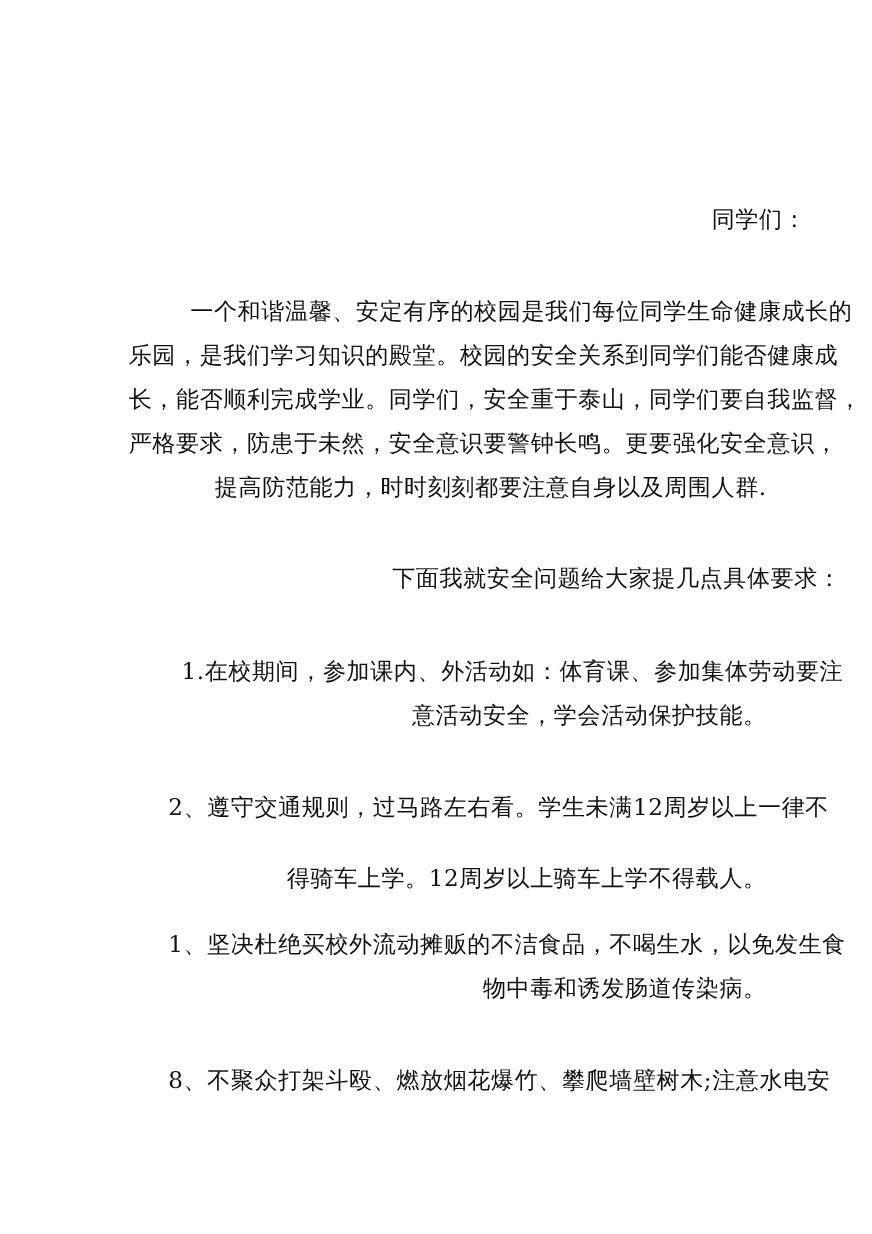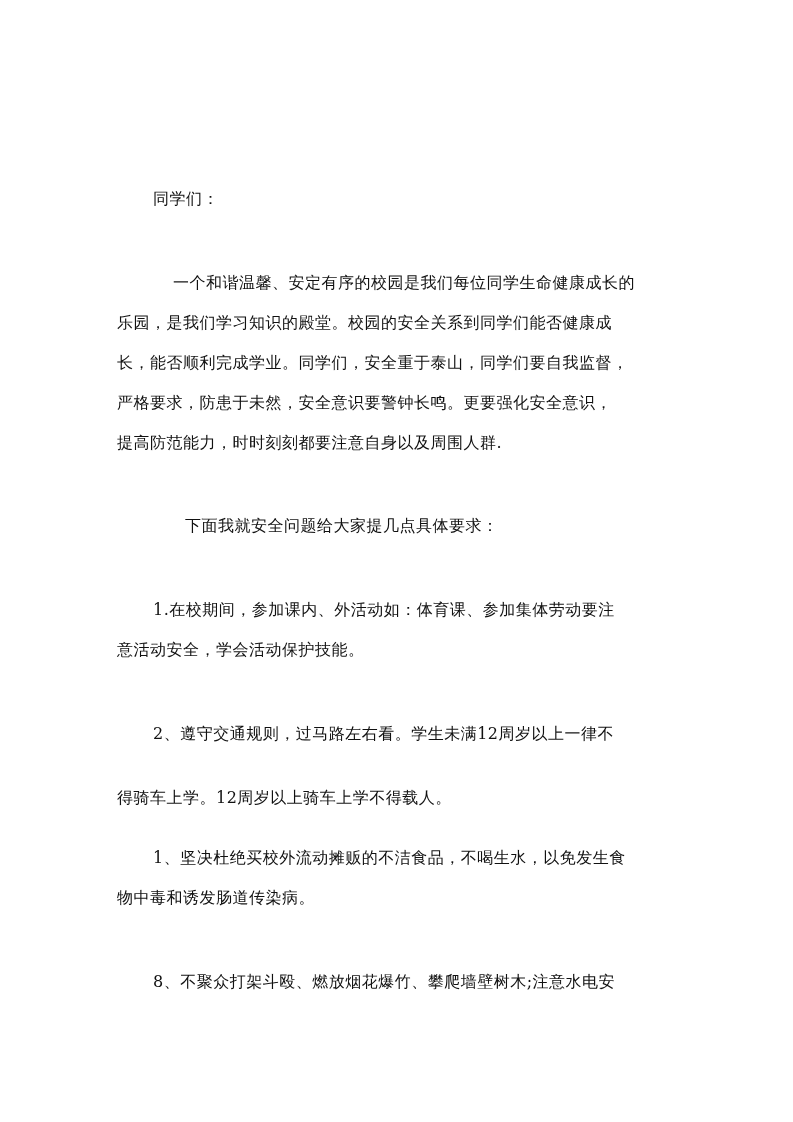--- a/index.html
+++ b/index.html
@@ -20,24 +20,25 @@
       left: 0;
       top: 0;
       width: 793px;
       height: 1122px;
       background: #ffffff;
     }
     .line {
       position: absolute;
       left: 117px;
       width: 580px;
-      font-size: 16px;
+      font-size: 21px;
       line-height: 24px;
       white-space: nowrap;
       letter-spacing: 0.5px;
+      text-align: right;
     }
     .indent {
       left: 153px;
     }
   </style>
 </head>
 <body>
 
 <div class="page">
 
@@ -49,21 +50,21 @@
     <div class="line" style="top:351px;">长，能否顺利完成学业。同学们，安全重于泰山，同学们要自我监督，</div>
     <div class="line" style="top:391px;">严格要求，防患于未然，安全意识要警钟长鸣。更要强化安全意识，</div>
     <div class="line" style="top:431px;">提高防范能力，时时刻刻都要注意自身以及周围人群.</div>
   </div>
 
   <div>
     <div class="line indent" style="top:514px;margin-left:32px;">下面我就安全问题给大家提几点具体要求：</div>
   </div>
 
   <div>
-    <div class="line indent" style="top:598px;">1.在校期间，参加课内、外活动如：体育课、参加集体劳动要注</div>
+    <div class="line indent" style="top:598px;margin-left:12px;">1.在校期间，参加课内、外活动如：体育课、参加集体劳动要注</div>
     <div class="line" style="top:638px;">意活动安全，学会活动保护技能。</div>
   </div>
 
   <div>
     <div class="line indent" style="top:722px;">2、遵守交通规则，过马路左右看。学生未满12周岁以上一律不</div>
     <div class="line" style="top:786px;">得骑车上学。12周岁以上骑车上学不得载人。</div>
   </div>
 
   <div>
     <div class="line indent" style="top:846px;">1、坚决杜绝买校外流动摊贩的不洁食品，不喝生水，以免发生食</div>

